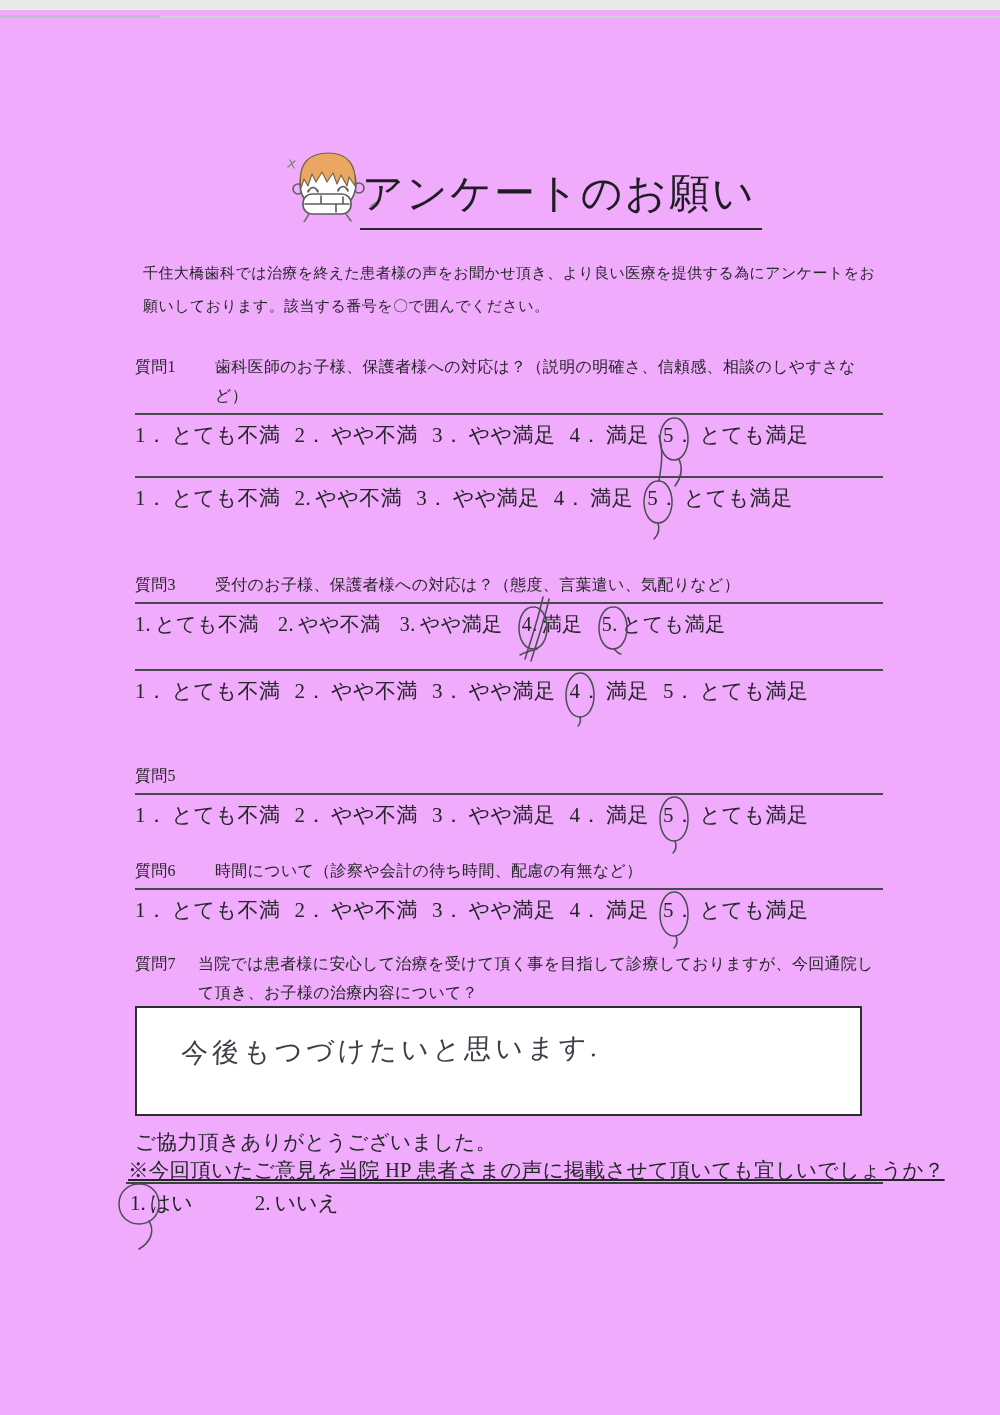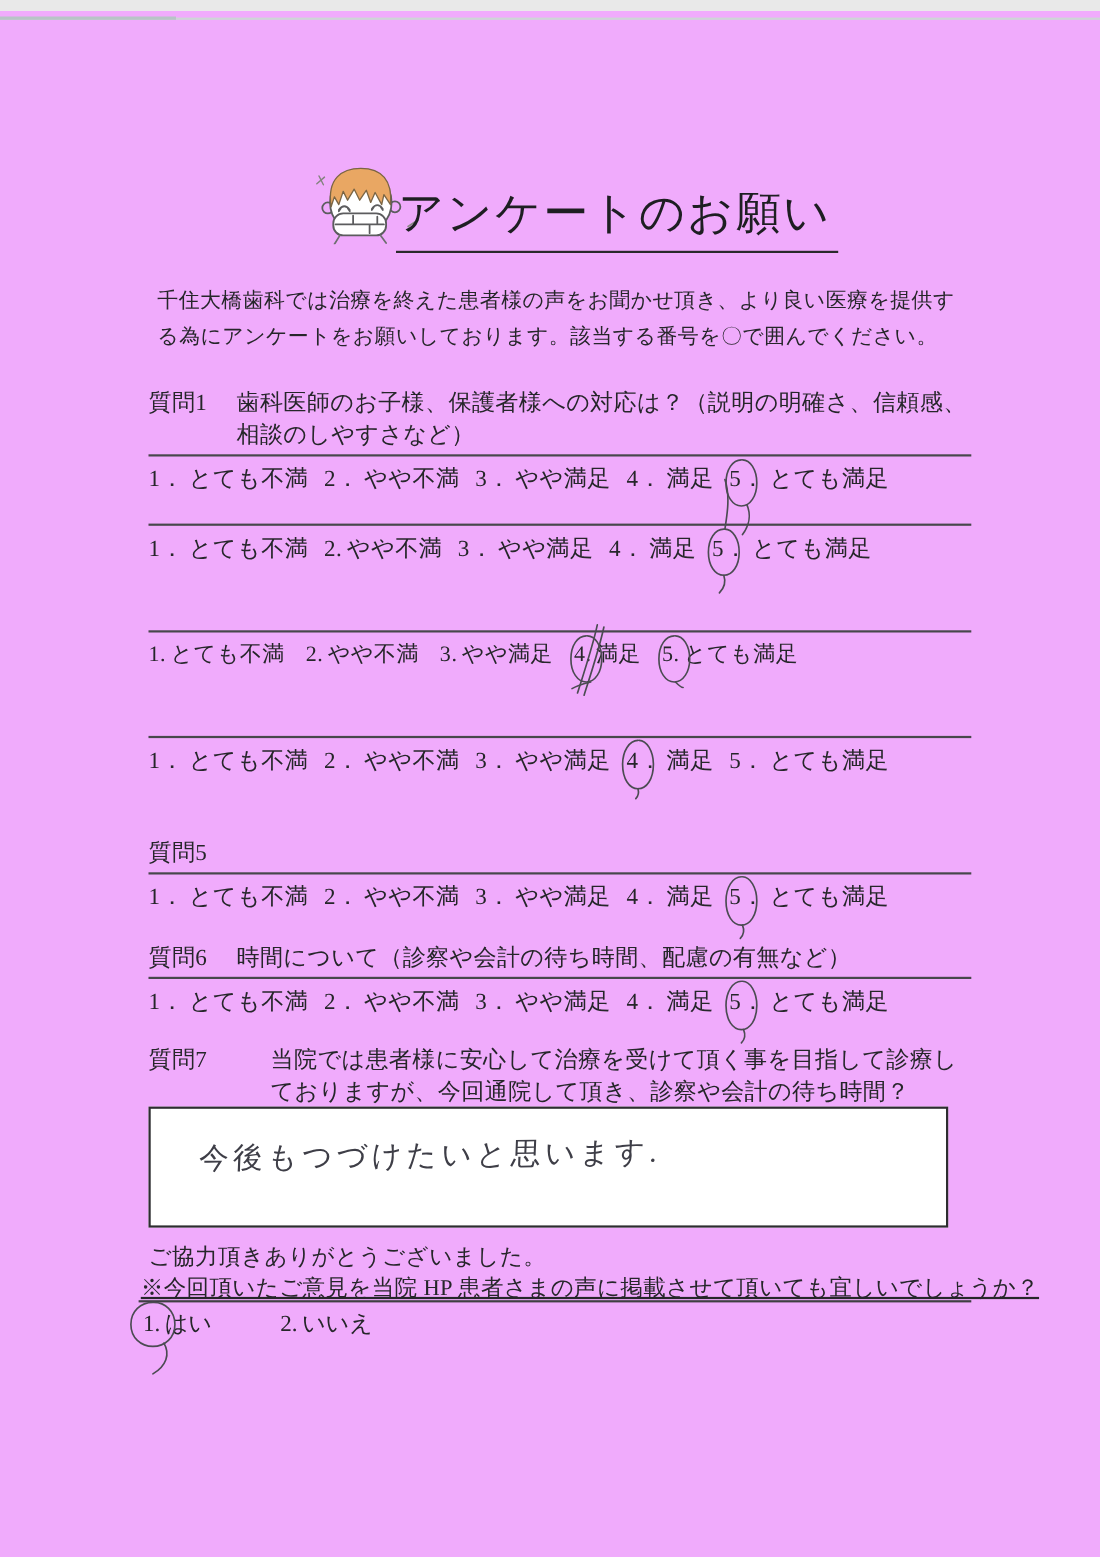--- a/index.html
+++ b/index.html
@@ -15,26 +15,26 @@
   
   .hdr{position:absolute;left:283px;top:134px;}
   .hdr-icon{position:absolute;left:0;top:0;}
   .doc-title{
     position:absolute;left:77px;top:22px;margin:0;white-space:nowrap;
     font-size:41px;font-weight:400;letter-spacing:2px;color:#1e1e22;
     border-bottom:2.5px solid #2a2a2c;padding:0 6px 7px 2px;
   }
 
   .intro{position:absolute;left:143px;top:247px;width:744px;margin:0;
-    font-size:19px;line-height:33px;letter-spacing:0.4px;}
+    font-size:15px;line-height:33px;letter-spacing:0.4px;}
 
   
   .q{position:absolute;left:135px;width:748px;}
-  .qtext{display:grid;grid-template-columns:80px 1fr;font-size:21px;line-height:29px;letter-spacing:0.3px;}
-  .q7 .qtext{grid-template-columns:63px 1fr;gap:48px;}
+  .qtext{display:grid;grid-template-columns:80px 1fr;font-size:16px;line-height:29px;letter-spacing:0.3px;}
+  .q7 .qtext{grid-template-columns:63px 1fr;}
   .rule{height:2px;background:#47474b;margin-top:3px;}
   .opts{display:flex;gap:14px;margin-top:5px;font-size:21px;line-height:31px;white-space:nowrap;letter-spacing:0.5px;}
   .opts.tight{font-size:20px;gap:19px;}
   .opt{display:inline-flex;}
   .numwrap{position:relative;display:inline-block;}
   .num{margin-right:4px;}
 
   
   .mark{position:absolute;left:-8px;top:-5px;width:38px;height:48px;overflow:visible;pointer-events:none;}
   .mark path{fill:none;stroke:#4b4b52;stroke-width:1.5;stroke-linecap:round;}
@@ -150,20 +150,24 @@
               <path d="M20 3 C22 -10 25 -27 20 -42"></path>
               <path d="M19 45 C21 51 19 57 15 61"></path>
             </svg>
         <span class="num">5．</span></span>
           <span>とても満足</span>
         </span>
     </div>
   </section>
 
   <section class="q" style="top:560px">
+    <div class="qtext">
+      <span>質問3</span>
+      <span>受付のお子様、保護者様への対応は？（態度、言葉遣い、気配りなど）</span>
+    </div>
     <div class="rule"></div>
     <div class="opts tight">
       <span class="opt">
           <span class="numwrap"><span class="num">1.</span></span>
           <span>とても不満</span>
         </span>
       <span class="opt">
           <span class="numwrap"><span class="num">2.</span></span>
           <span>やや不満</span>
         </span>
@@ -290,21 +294,21 @@
             </svg>
         <span class="num">5．</span></span>
           <span>とても満足</span>
         </span>
     </div>
   </section>
 
   <section class="q q7" style="top:939px">
     <div class="qtext">
       <span>質問7</span>
-      <span>当院では患者様に安心して治療を受けて頂く事を目指して診療しておりますが、今回通院して頂き、診察や会計の待ち時間？</span>
+      <span>当院では患者様に安心して治療を受けて頂く事を目指して診療しておりますが、今回通院して頂き、お子様の治療内容について？</span>
     </div>
   </section>
 
   <div class="comment-box">
     <p class="handwriting">今後もつづけたいと思います.</p>
   </div>
 
   <p class="thanks">ご協力頂きありがとうございました。</p>
   <p class="hp-note">※今回頂いたご意見を当院 HP 患者さまの声に掲載させて頂いても宜しいでしょうか？</p>
   <div class="bottom-rule"></div>

